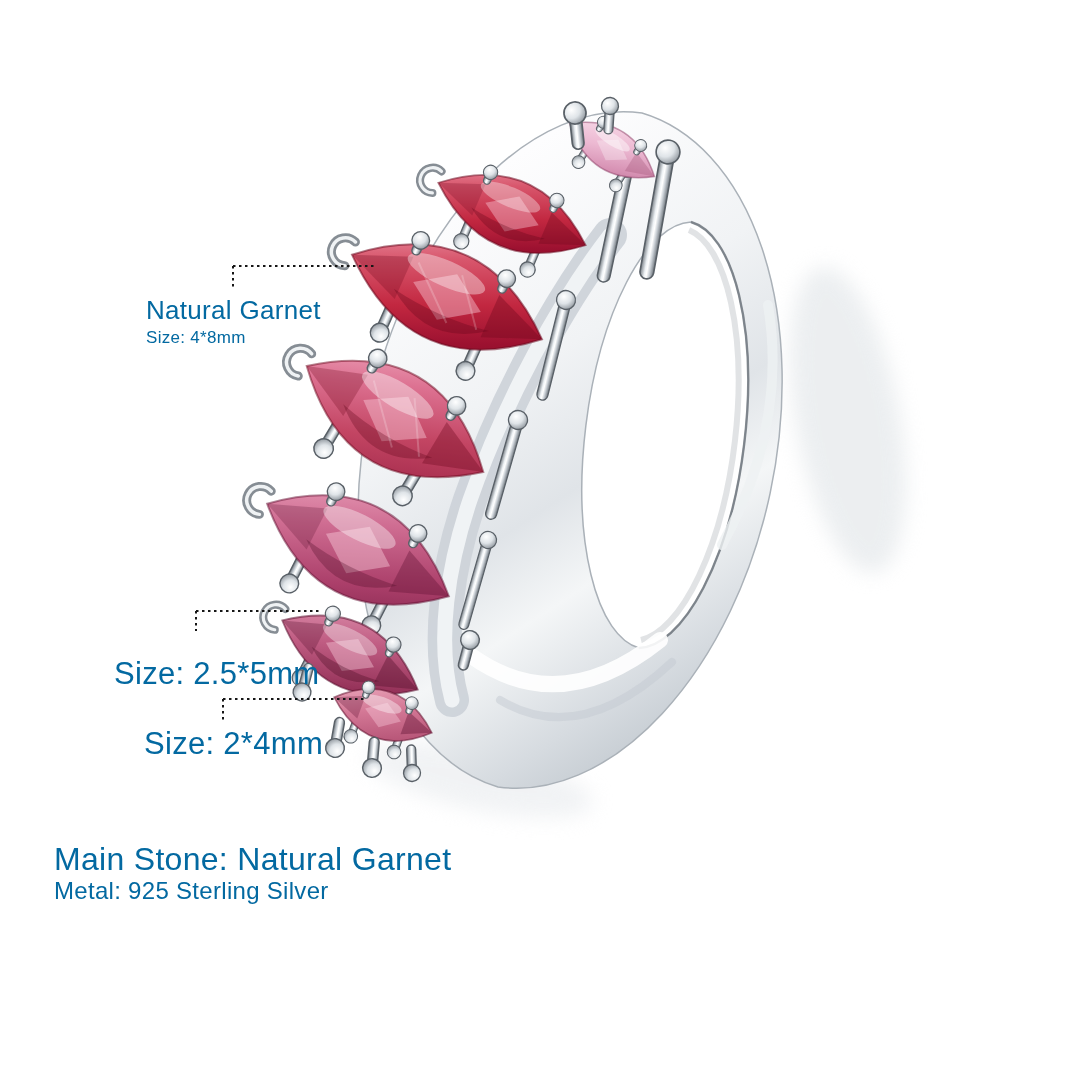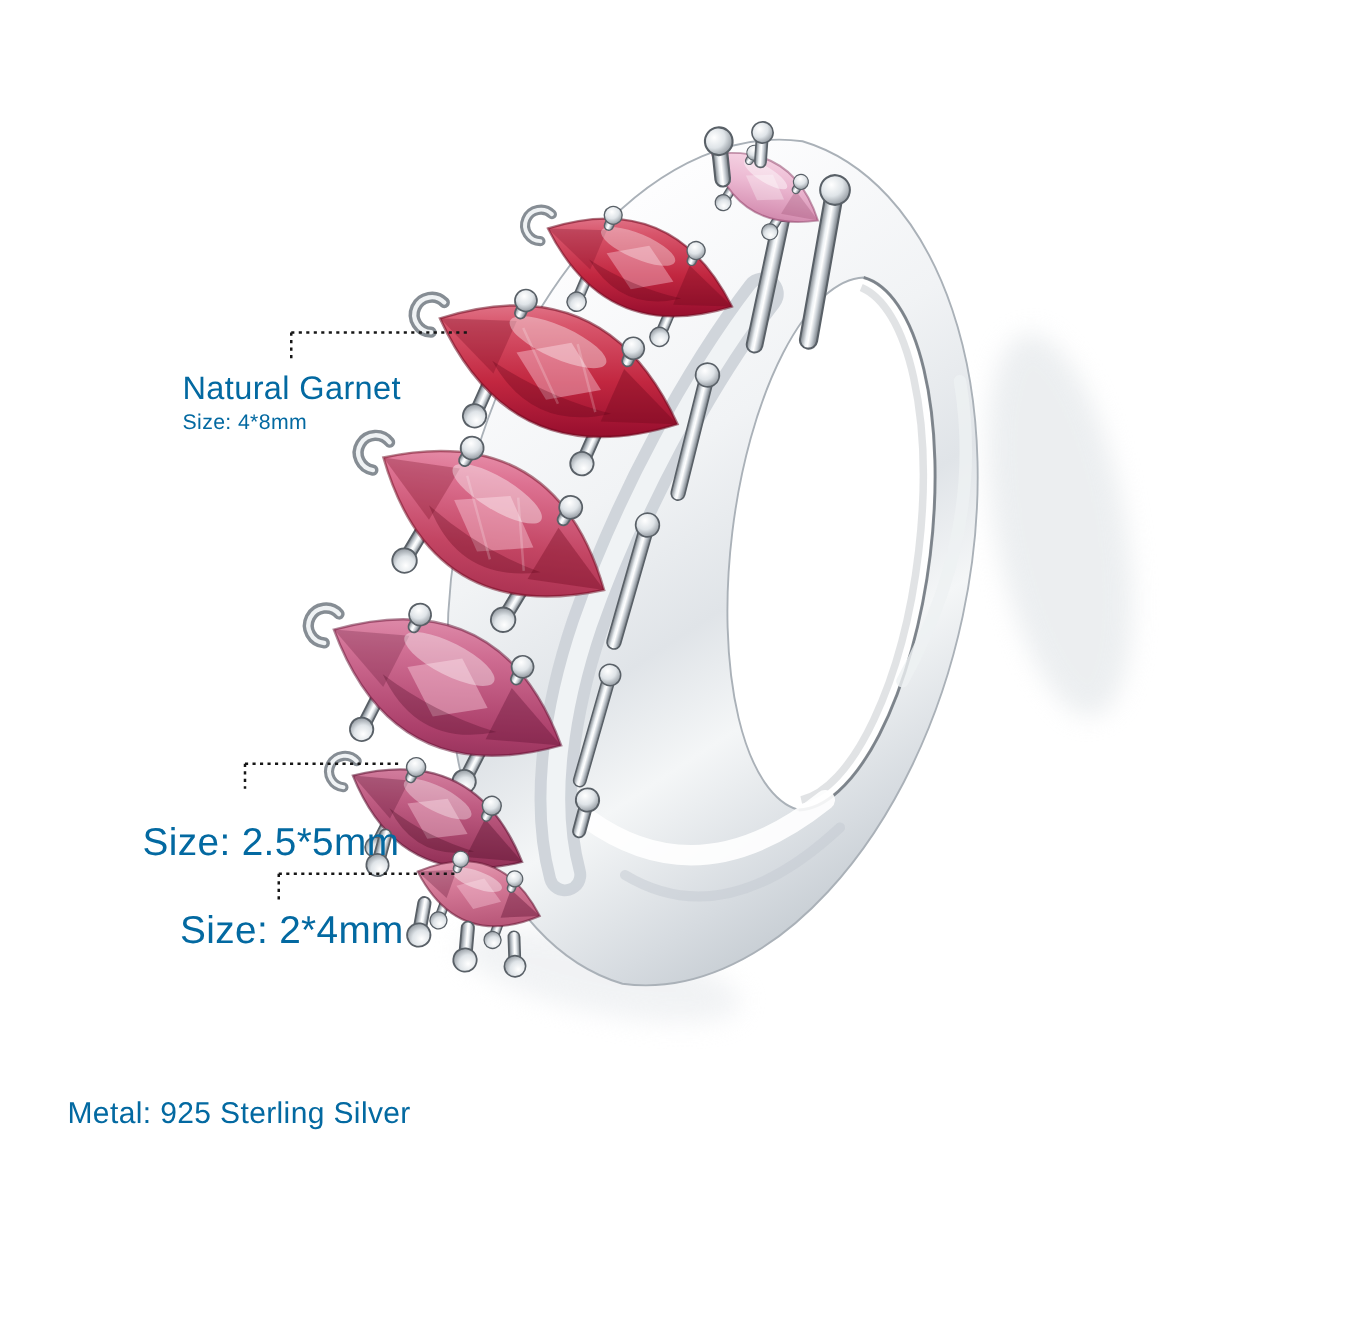--- a/index.html
+++ b/index.html
@@ -239,15 +239,16 @@
     <path d="M 233 266 H 376 M 233 266 V 289"></path>
     <path d="M 196 611 H 322 M 196 611 V 631"></path>
     <path d="M 223 699 H 366 M 223 699 V 722"></path>
   </g>
 </svg>
 
 <div class="label lbl-garnet1">Natural Garnet</div>
 <div class="label lbl-garnet2">Size: 4*8mm</div>
 <div class="label lbl-med">Size: 2.5*5mm</div>
 <div class="label lbl-small">Size: 2*4mm</div>
+<div class="label spec1">Main Stone: Natural Garnet</div>
 <div class="label spec2">Metal: 925 Sterling Silver</div>
 
 </div>
 
 </body></html>

